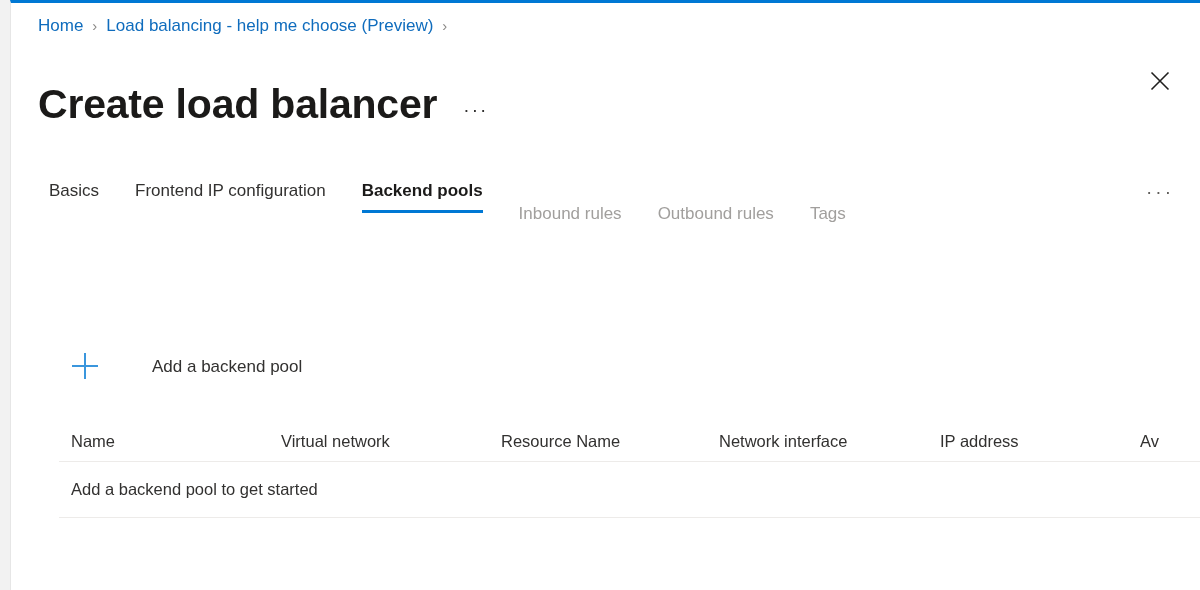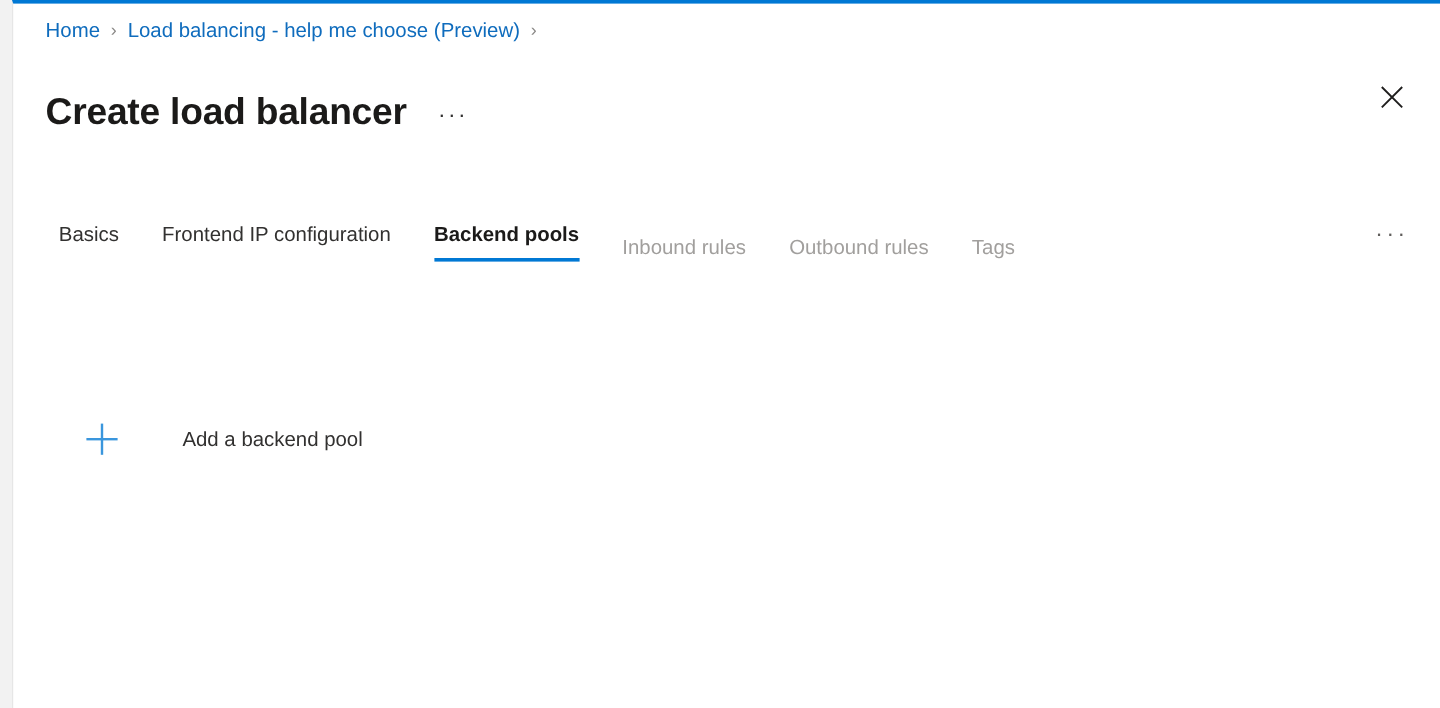--- a/index.html
+++ b/index.html
@@ -61,21 +61,21 @@
 
   
   .title-row {
     position: absolute;
     left: 27px;
     top: 52px;
     display: flex;
     align-items: center;
   }
   .title {
-    font-size: 31px;
+    font-size: 41px;
     font-weight: 600;
     color: #1b1a19;
     letter-spacing: -0.2px;
     line-height: 1.1;
   }
   .title-ellipsis {
     margin-left: 26px;
     margin-top: 8px;
     font-size: 19px;
     color: #323130;
@@ -97,21 +97,21 @@
   }
 
   
   .tabs {
     position: absolute;
     left: 38px;
     top: 176px;
     right: 20px;
     height: 44px;
     display: flex;
-    align-items: center;
+    align-items: flex-start;
   }
   .tab {
     position: relative;
     font-size: 17px;
     color: #323130;
     padding: 2px 0 12px 0;
     margin-right: 36px;
     cursor: pointer;
     white-space: nowrap;
     line-height: 1.2;
@@ -262,15 +262,28 @@
       <div class="tab disabled">Tags</div>
       <div class="tabs-overflow">···</div>
     </div>
 
 
     <div class="add-cmd">
       <span class="plus-icon"></span>
       <span class="add-cmd-label">Add a backend pool</span>
     </div>
 
+    <div class="table">
+      <div class="t-head">
+        <div class="cell" style="width:222px;padding-left:12px;box-sizing:border-box">Name</div>
+        <div class="cell" style="width:220px">Virtual network</div>
+        <div class="cell" style="width:218px">Resource Name</div>
+        <div class="cell" style="width:221px">Network interface</div>
+        <div class="cell" style="width:200px">IP address</div>
+        <div class="cell" style="width:60px">Av</div>
+      </div>
+      <div class="t-row">
+        <div class="t-empty">Add a backend pool to get started</div>
+      </div>
+    </div>
 
   </div>
 </div>
 
 </body></html>

